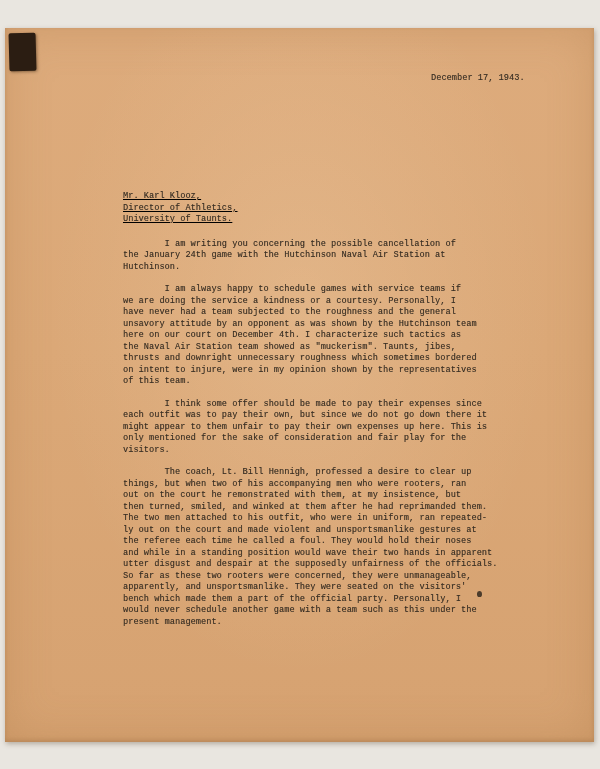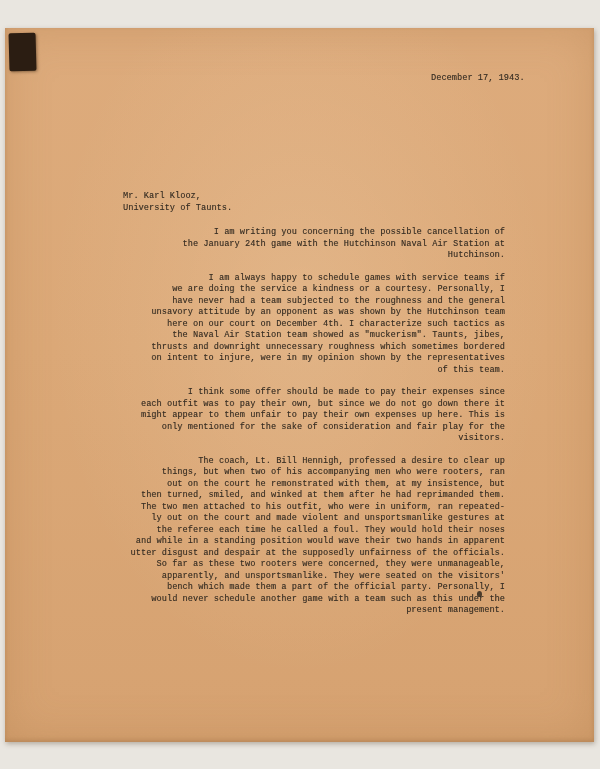--- a/index.html
+++ b/index.html
@@ -54,37 +54,38 @@
   }
   .date-line{
     position:absolute;
     left:426px;top:45px;
   }
   .letter-body{
     position:absolute;
     left:118px;top:163px;
     width:382px;
   }
-  .address-block{margin-bottom:13px;}
+  .address-block{margin-bottom:13px;text-decoration:underline;}
   .salutation{margin-bottom:13px;}
-  .para{margin-bottom:11px;text-align:right;}
+  .para{margin-bottom:11px;}
 </style>
 </head>
 <body>
 
 <div class="paper">
 
   <div class="corner-mark"></div>
 
   <div class="typed date-line">December 17, 1943.</div>
 
   <div class="letter-body">
 
     <div class="address-block">
       <div class="typed">Mr. Karl Klooz,</div>
+      <div class="typed">Director of Athletics,</div>
       <div class="typed">University of Taunts.</div>
     </div>
 
 
     <div class="typed para">        I am writing you concerning the possible cancellation of
 the January 24th game with the Hutchinson Naval Air Station at
 Hutchinson.</div>
     <div class="typed para">        I am always happy to schedule games with service teams if
 we are doing the service a kindness or a courtesy. Personally, I
 have never had a team subjected to the roughness and the general

